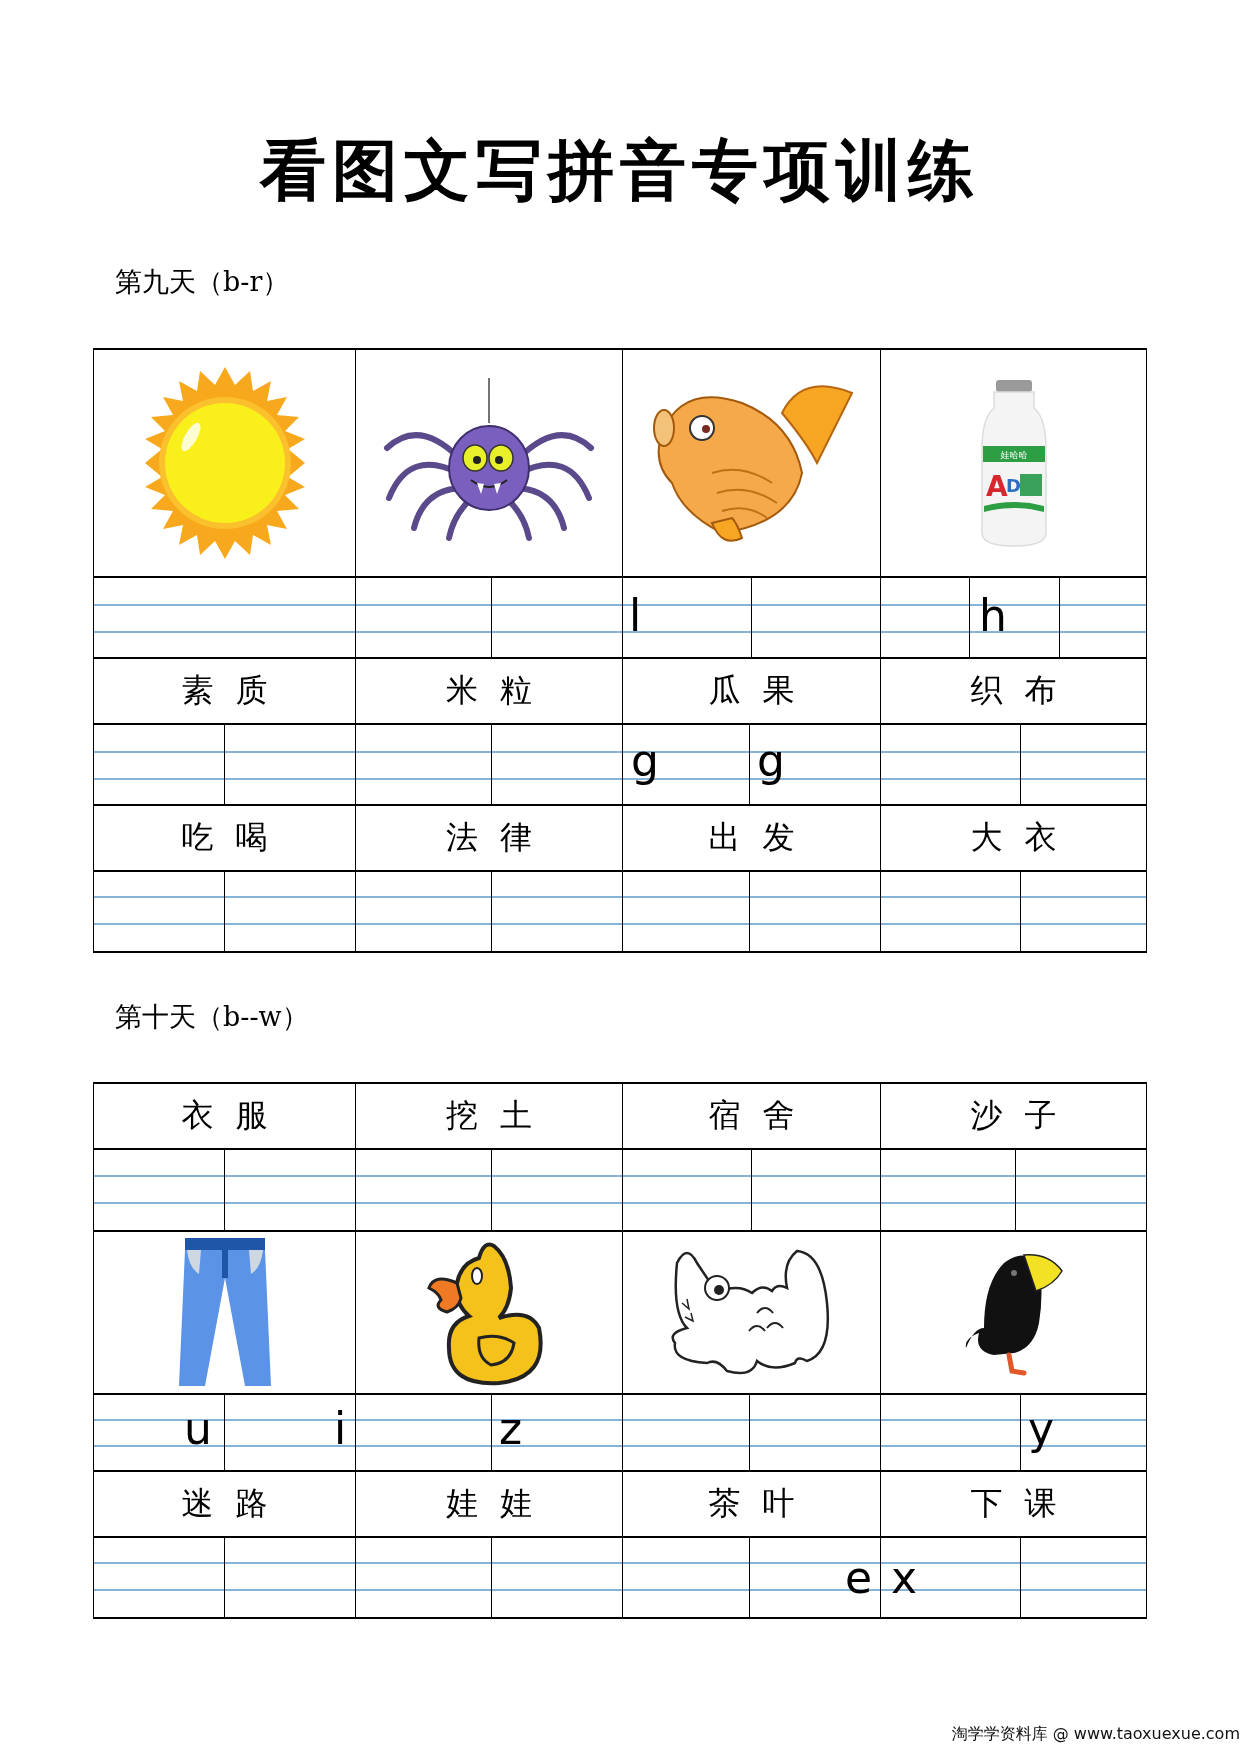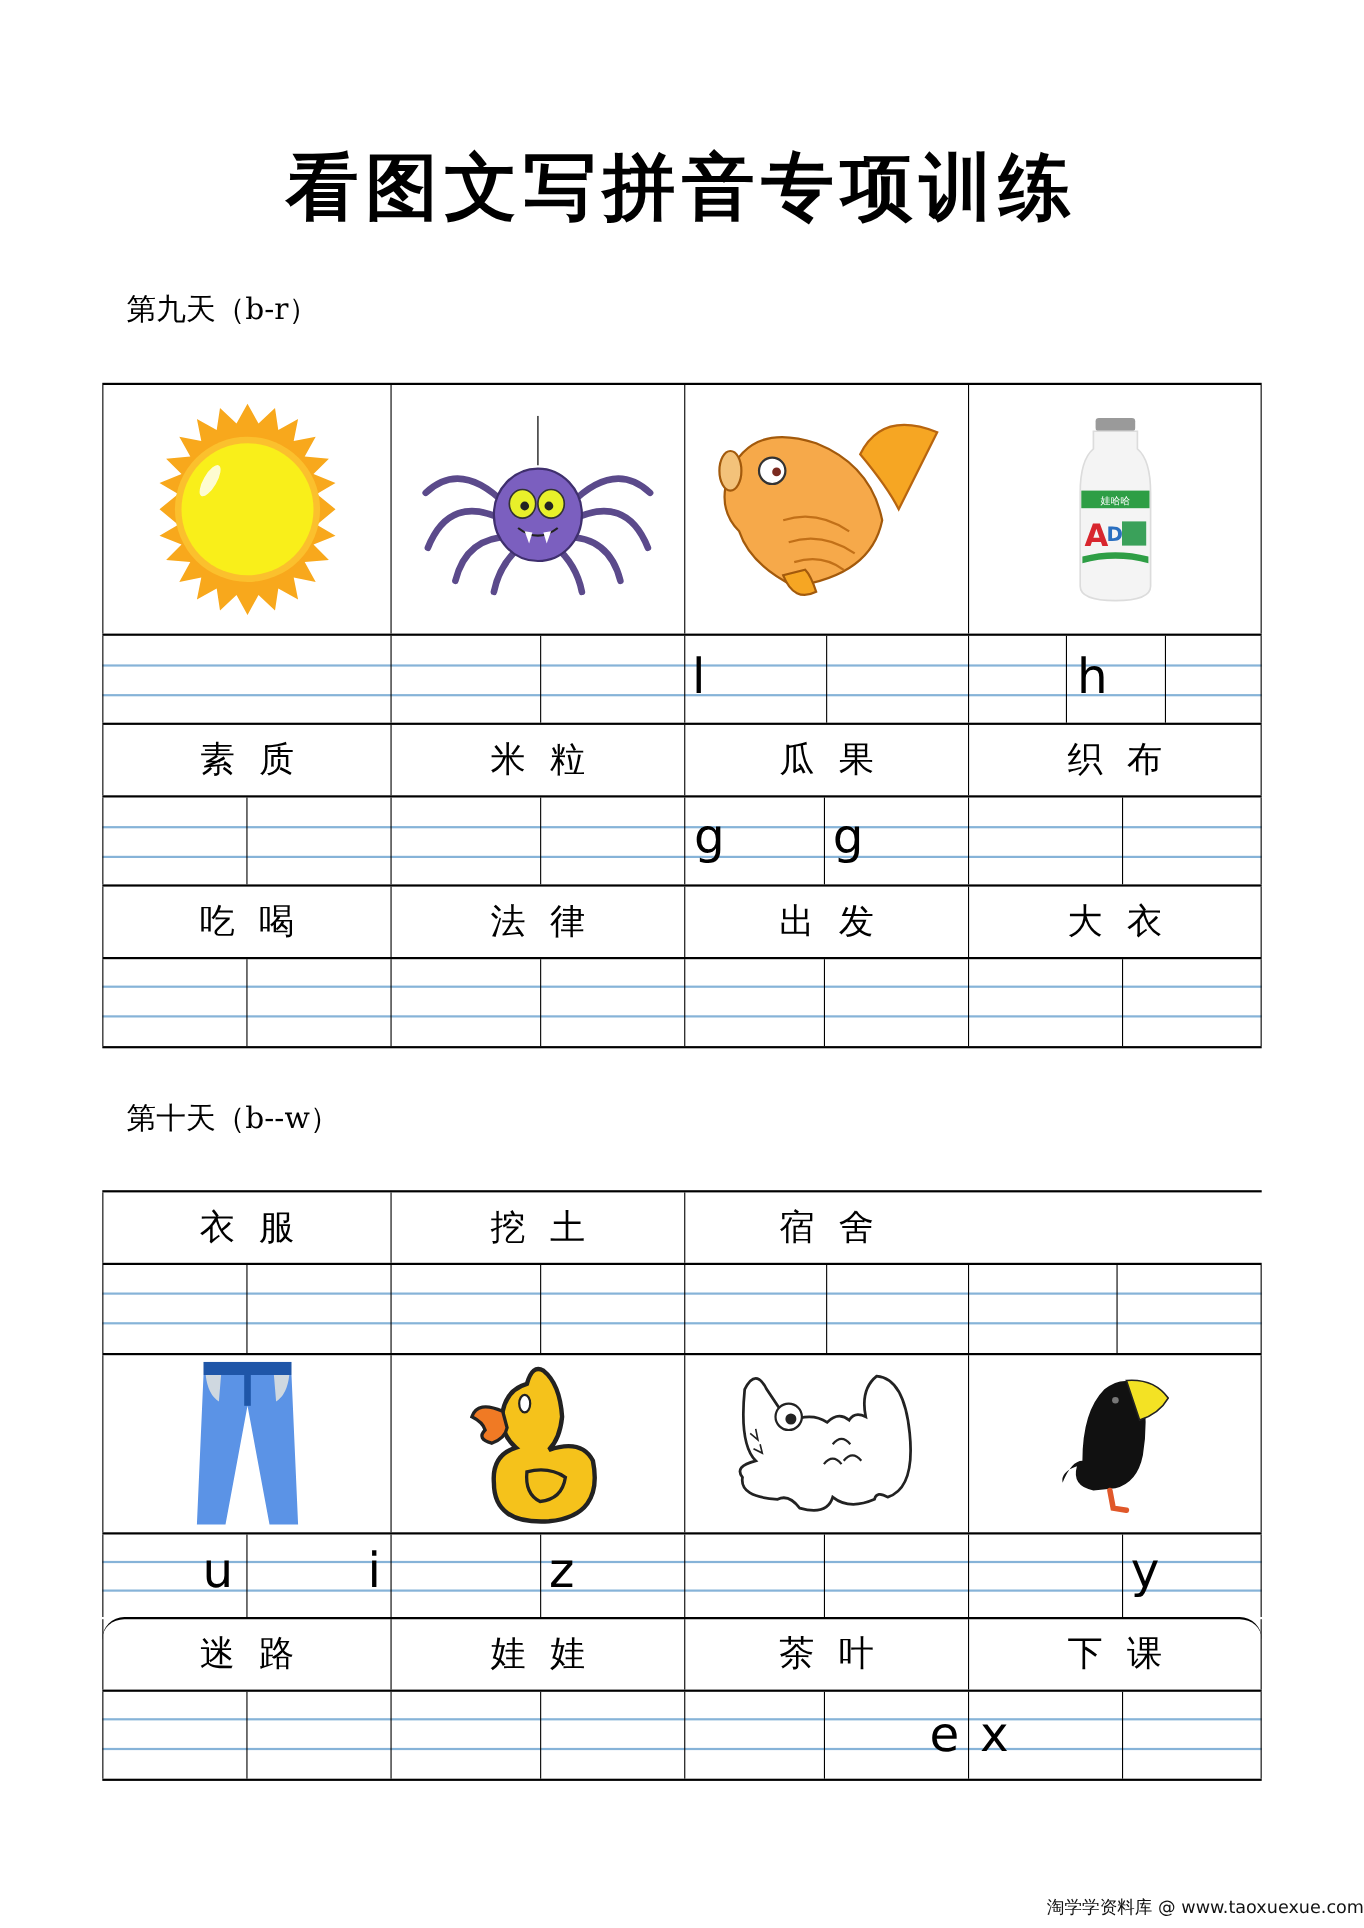--- a/index.html
+++ b/index.html
@@ -192,20 +192,23 @@
   <div class="row" style="top:0; height:66px;">
     <div class="cell" style="left:262px; width:267px;">
         <div class="word">挖土</div>
       </div>
     <div class="cell" style="left:0; width:262px;">
         <div class="word">衣服</div>
       </div>
     <div class="cell" style="left:529px; width:258px;">
         <div class="word">宿舍</div>
       </div>
+    <div class="cell end" style="left:787px; width:267px;">
+        <div class="word">沙子</div>
+      </div>
   </div>
 
   <div class="row" style="top:66px; height:82px;">
     <div class="guide" style="top:25px;"></div>
     <div class="guide" style="top:52px;"></div>
     <div class="cell" style="left:0; width:262px;">
         <div class="sub" style="left:130px;"></div>
       </div>
     <div class="cell" style="left:262px; width:267px;">
         <div class="sub" style="left:135px;"></div>
@@ -276,21 +279,21 @@
     </div>
     <div class="cell" style="left:529px; width:258px;">
         <div class="sub" style="left:126px;"></div>
       </div>
     <div class="cell end" style="left:787px; width:267px;">
       <div class="sub" style="left:139px;"></div>
       <span class="py" style="left:147px; top:12px;">y</span>
     </div>
   </div>
 
-  <div class="row" style="top:388px; height:66px;border-radius:20px;">
+  <div class="row" style="top:388px; height:66px;">
     <div class="cell" style="left:0; width:262px;">
         <div class="word">迷路</div>
       </div>
     <div class="cell" style="left:262px; width:267px;">
         <div class="word">娃娃</div>
       </div>
     <div class="cell" style="left:529px; width:258px;">
         <div class="word">茶叶</div>
       </div>
     <div class="cell end" style="left:787px; width:267px;text-align:center;">

